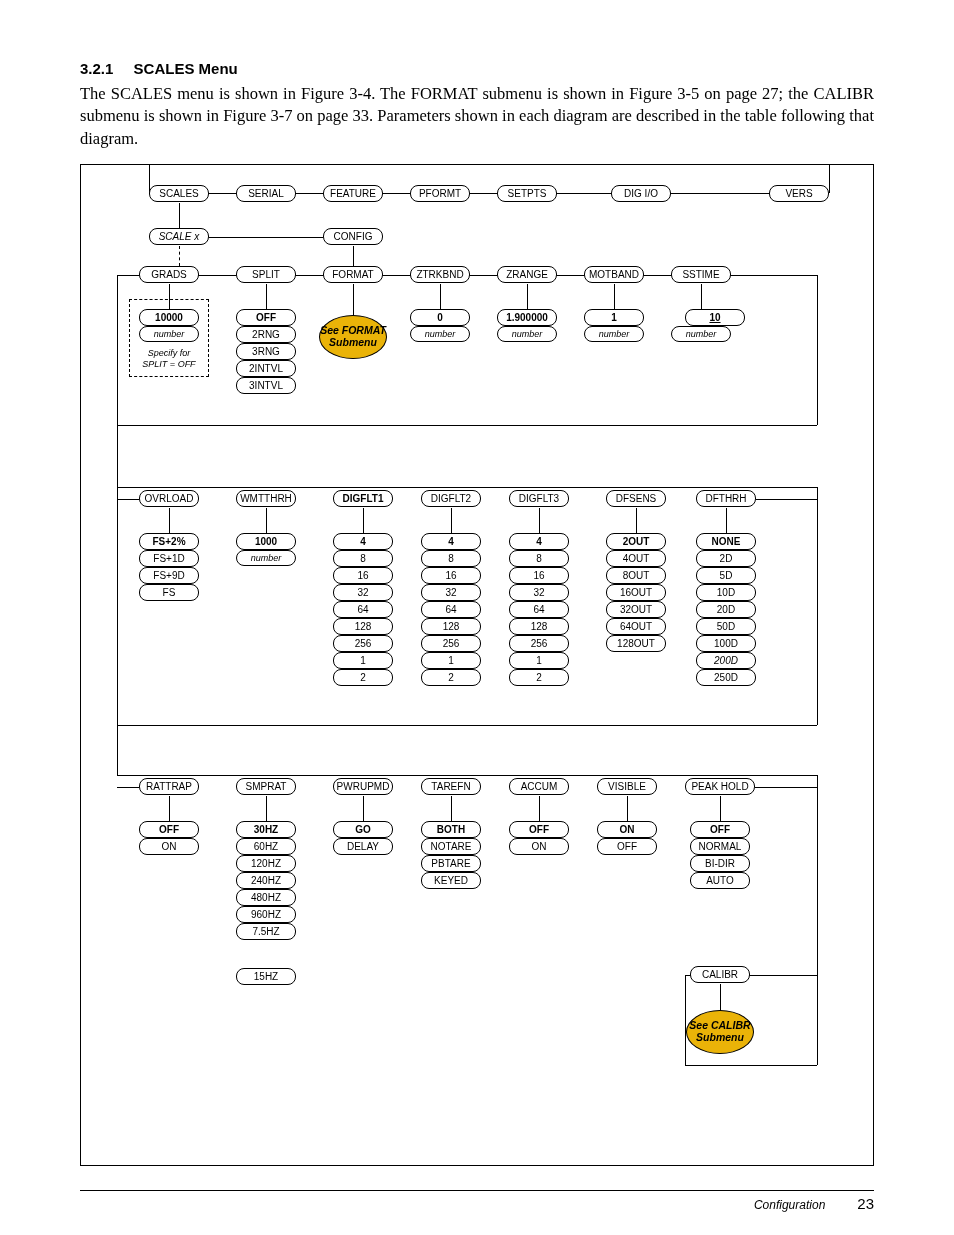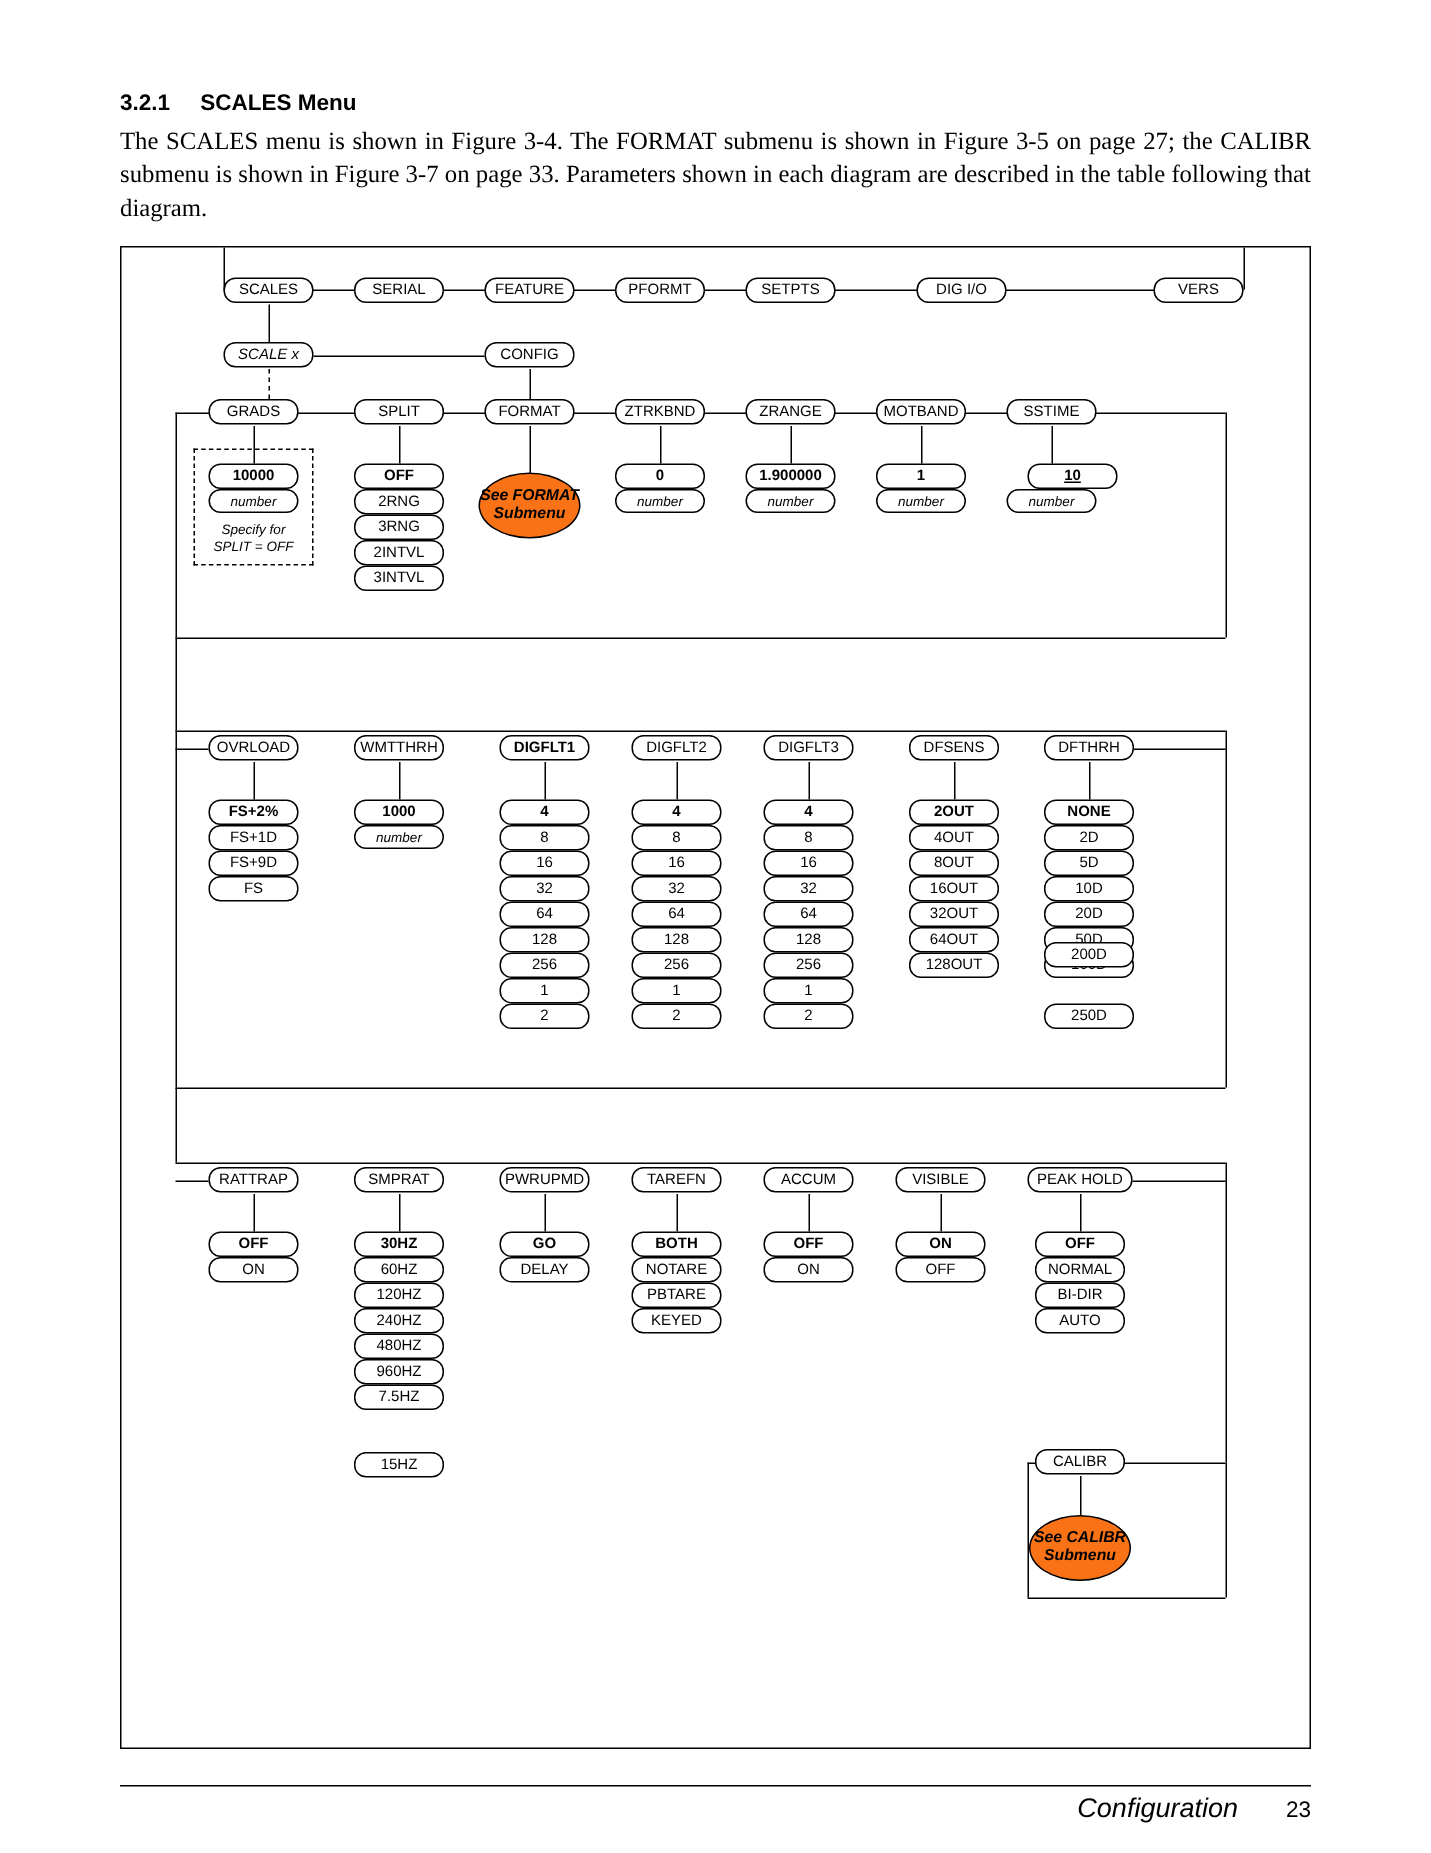--- a/index.html
+++ b/index.html
@@ -45,21 +45,21 @@
   .box.bold { font-weight: bold; }
   .box.ital { font-style: italic; font-size: 9px; }
   .oval {
     position: absolute;
     border: 1px solid #000;
     border-radius: 50%;
     font-size: 10.5px;
     font-style: italic;
     font-weight: bold;
     text-align: center;
-    background: #f97316;
+    background: #eab308;
     width: 68px;
     height: 44px;
     box-sizing: border-box;
     display: flex;
     align-items: center;
     justify-content: center;
     line-height: 1.1;
   }
   .hline { position: absolute; background: #000; height: 1px; }
   .vline { position: absolute; background: #000; width: 1px; }
@@ -78,21 +78,21 @@
   .dashed-v { position: absolute; border-left: 1px dashed #000; width: 0; }
   .footer-line { border-top: 1px solid #000; margin-top: 24px; }
   .footer {
     display: flex;
     justify-content: flex-end;
     align-items: baseline;
     gap: 32px;
     font-family: Arial, sans-serif;
     padding-top: 4px;
   }
-  .footer .conf { font-style: italic; font-size: 18px; }
+  .footer .conf { font-style: italic; font-size: 12px; }
   .footer .pg { font-size: 15px; }
 </style>
 </head>
 <body>
 
 <div class="heading">
   <span class="num">3.2.1</span>
   <span>SCALES Menu</span>
 </div>
 
@@ -233,21 +233,21 @@
   <div class="box" style="left:525px;top:453px;">64OUT</div>
   <div class="box" style="left:525px;top:470px;">128OUT</div>
 
   <div class="box bold" style="left:615px;top:368px;">NONE</div>
   <div class="box" style="left:615px;top:385px;">2D</div>
   <div class="box" style="left:615px;top:402px;">5D</div>
   <div class="box" style="left:615px;top:419px;">10D</div>
   <div class="box" style="left:615px;top:436px;">20D</div>
   <div class="box" style="left:615px;top:453px;">50D</div>
   <div class="box" style="left:615px;top:470px;">100D</div>
-  <div class="box" style="left:615px;top:463px;">200D</div>
+  <div class="box" style="left:615px;top:487px;font-style:italic;">200D</div>
   <div class="box" style="left:615px;top:504px;">250D</div>
 
   <div class="vline" style="left:36px;top:560px;height:50px;"></div>
   <div class="hline" style="left:36px;top:610px;width:700px;"></div>
   <div class="vline" style="left:736px;top:610px;height:200px;"></div>
   <div class="box" style="left:58px;top:613px;text-align:center;">RATTRAP</div>
   <div class="box" style="left:155px;top:613px;">SMPRAT</div>
   <div class="box" style="left:252px;top:613px;">PWRUPMD</div>
   <div class="box" style="left:340px;top:613px;">TAREFN</div>
   <div class="box" style="left:428px;top:613px;">ACCUM</div>

